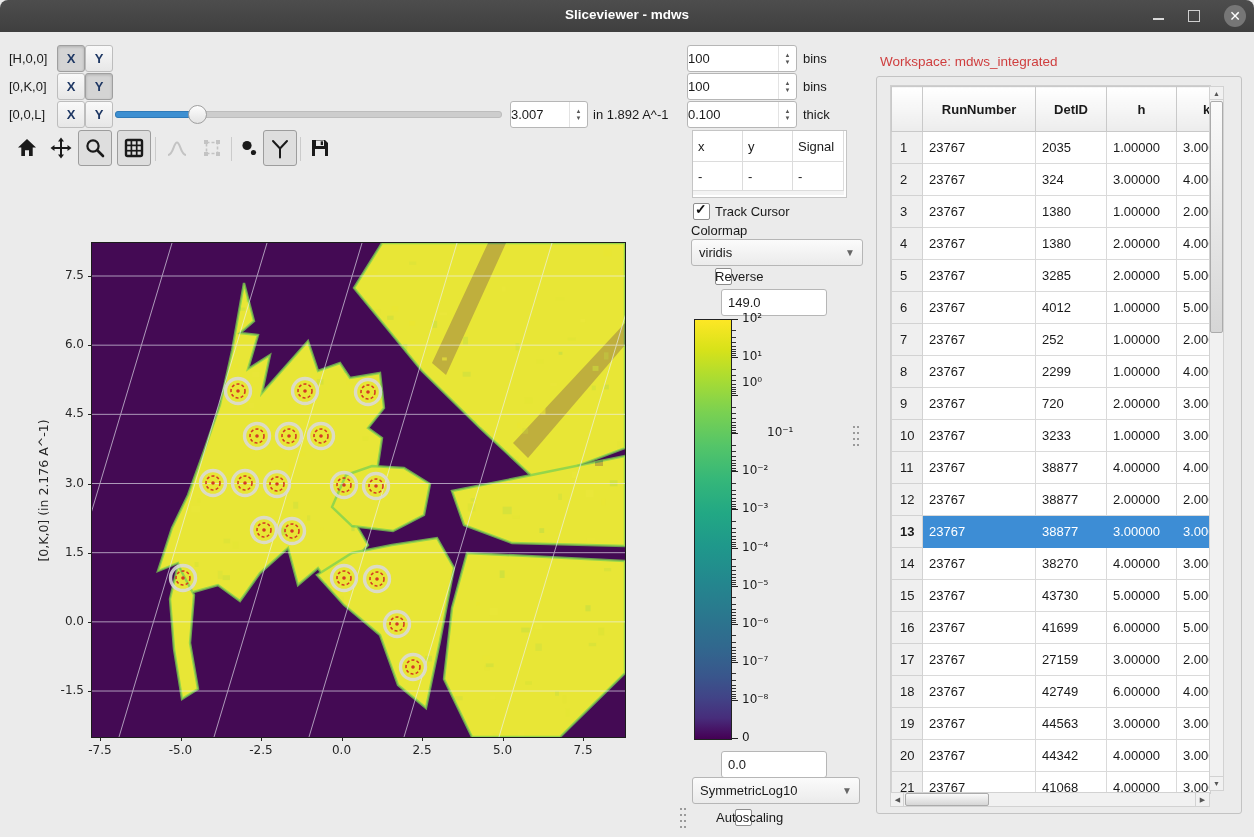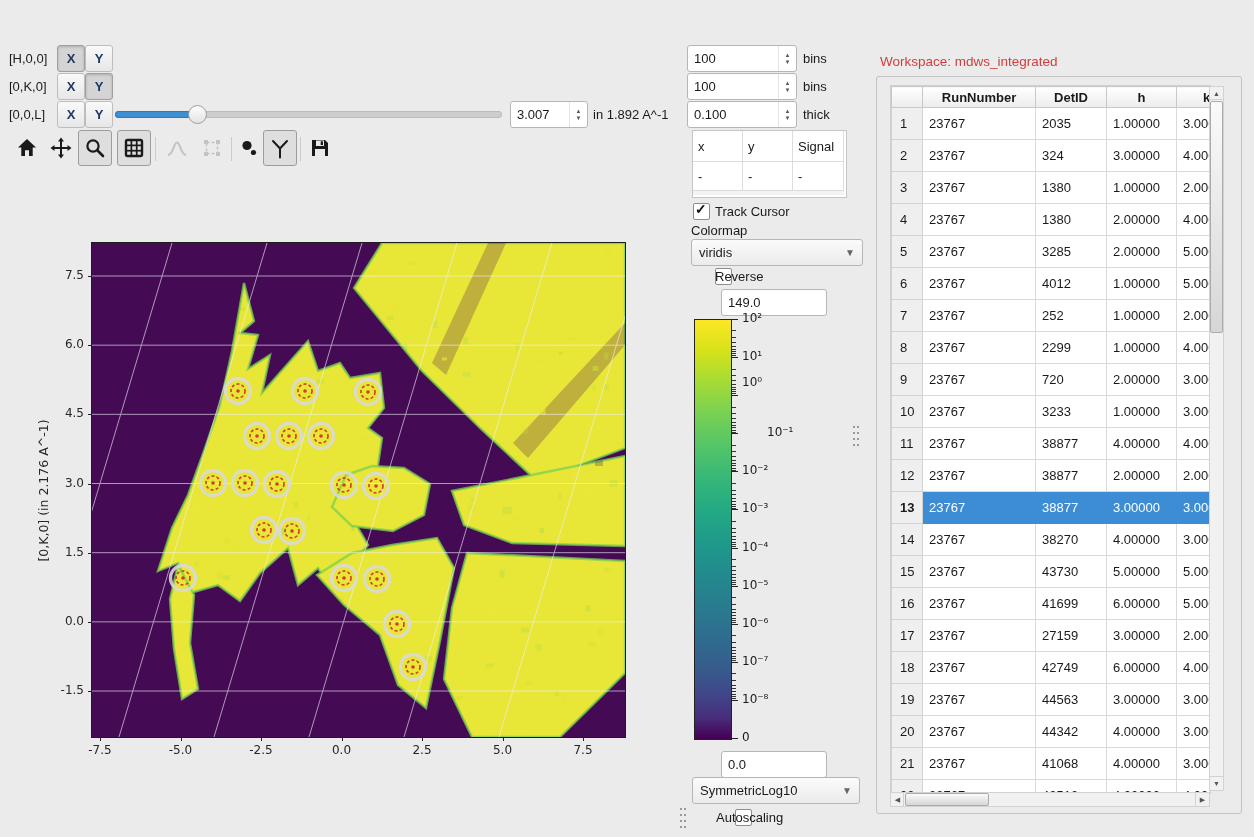--- a/index.html
+++ b/index.html
@@ -9,21 +9,21 @@
   .titlebar{position:absolute;left:0;top:0;width:1254px;height:32px;background:linear-gradient(#4d4d4d,#3f3f3f);border-radius:8px 8px 0 0;}
   .title{position:absolute;left:0;top:7px;width:100%;text-align:center;color:#fff;font-weight:bold;font-size:13.5px;}
   .tb-btns{position:absolute;right:8px;top:0;height:32px;display:flex;align-items:center;gap:24px;}
   .tb-min{width:11px;height:2px;background:#d9d9d9;margin-top:6px;}
   .tb-max{width:10px;height:10px;border:1.5px solid #cfcfcf;}
   .tb-close{width:22px;height:22px;border-radius:50%;background:#767676;color:#fff;display:flex;align-items:center;justify-content:center;font-size:14px;line-height:1;}
   
   .btn{display:flex;align-items:center;justify-content:center;background:linear-gradient(#f9f9f9,#e7e7e7);border:1px solid #bdbdbd;border-radius:3px;color:#1f3864;font-weight:bold;}
   .btn.pressed{background:#d4d4d4;border-color:#9f9f9f;box-shadow:inset 0 1px 3px rgba(0,0,0,.18);}
   .spinbox{position:absolute;background:#fff;border:1px solid #b6b6b6;border-radius:3px;display:flex;align-items:stretch;}
-  .spinbox .val{flex:1;padding-left:6px;display:flex;align-items:center;}
+  .spinbox .val{flex:1;display:flex;align-items:center;}
   .spin{display:flex;flex-direction:column;align-items:center;justify-content:center;width:17px;border-left:1px solid #e3e3e3;color:#555;font-size:6px;line-height:7px;}
   .lineedit{position:absolute;background:#fff;border:1px solid #b6b6b6;border-radius:3px;padding-left:6px;display:flex;align-items:center;}
   .combo{position:absolute;background:linear-gradient(#fbfbfb,#ebebeb);border:1px solid #b6b6b6;border-radius:3px;display:flex;align-items:center;justify-content:space-between;padding:0 7px;}
   .combo .arr{color:#666;font-size:10px;}
   .cb{display:inline-block;width:15px;height:15px;background:#fff;border:1px solid #8d8d8d;border-radius:2px;position:relative;}
   .cb.checked::after{content:"✓";position:absolute;left:1px;top:-3px;font-size:14px;font-weight:bold;color:#101010;}
   .lbl{position:absolute;white-space:nowrap;}
   .sep{position:absolute;width:1px;height:24px;background:#cbcbcb;top:137px;}
   .splitter{position:absolute;width:8px;height:26px;background:radial-gradient(circle at 2px 3px,#9a9a9a 1px,transparent 1.3px) 0 0/4px 6px repeat;}
   
@@ -52,35 +52,43 @@
   .tick-y{position:absolute;width:4px;height:1px;background:#222;left:88px;}
   .xtlab{position:absolute;width:40px;text-align:center;font-family:"DejaVu Sans",sans-serif;font-size:12px;color:#262626;top:743px;}
   .ytlab{position:absolute;width:38px;text-align:right;font-family:"DejaVu Sans",sans-serif;font-size:12px;color:#262626;left:46px;}
   .axlabel{position:absolute;font-family:"DejaVu Sans",sans-serif;font-size:12.5px;color:#262626;}
   
   .ws-title{position:absolute;left:880px;top:54px;color:#cf3e3e;font-size:13.5px;}
   .ws-frame{position:absolute;left:876px;top:76px;width:364px;height:736px;border:1px solid #c3c3c3;border-radius:3px;}
   .ws-clip{position:absolute;left:890px;top:85px;width:319px;height:707px;overflow:hidden;background:#fff;border:1px solid #cfcfcf;}
   table.ws{border-collapse:collapse;table-layout:fixed;width:345px;font-size:13px;}
   table.ws col.c0{width:31px}table.ws col.c1{width:113px}table.ws col.c2{width:71px}table.ws col.c3{width:70px}table.ws col.c4{width:60px}
-  table.ws thead th{height:20px;background:linear-gradient(#ffffff,#ececec);border:1px solid #c9c9c9;font-weight:bold;text-align:center;padding:0;}
+  table.ws thead th{height:20px;background:linear-gradient(#ffffff,#ececec);border:1px solid #c9c9c9;font-weight:bold;text-align:center;padding:12px;}
   table.ws tbody th{height:29px;background:#efefef;border:1px solid #d2d2d2;font-weight:normal;text-align:left;padding-left:8px;}
   table.ws tbody td{height:29px;border:1px solid #dadada;padding-left:6px;white-space:nowrap;overflow:hidden;}
   table.ws tr.selected td{background:#3d8dd5;color:#fff;border-color:#3d8dd5;}
   table.ws tr.selected th{font-weight:bold;}
   .sbar{position:absolute;background:#f1f1f1;border:1px solid #d2d2d2;display:flex;align-items:center;justify-content:center;color:#666;}
   .sthumb{position:absolute;background:linear-gradient(#fafafa,#d6d6d6);border:1px solid #ababab;border-radius:2px;}
   .sarrow{font-size:7px;color:#555;line-height:1;}
 </style>
 </head>
 <body>
 
 <div class="window">
 
   
+  <div class="titlebar">
+    <div class="title">Sliceviewer - mdws</div>
+    <div class="tb-btns">
+      <div class="tb-min"></div>
+      <div class="tb-max"></div>
+      <div class="tb-close">✕</div>
+    </div>
+  </div>
 
   
   <div class="lbl" style="left:9px;top:51px">[H,0,0]</div>
   <div class="btn abs pressed" style="left:57px;top:45px;width:26px;height:25px">
       <span>X</span>
     </div>
   <div class="btn abs" style="left:85px;top:45px;width:26px;height:25px">
       <span>Y</span>
     </div>
 

